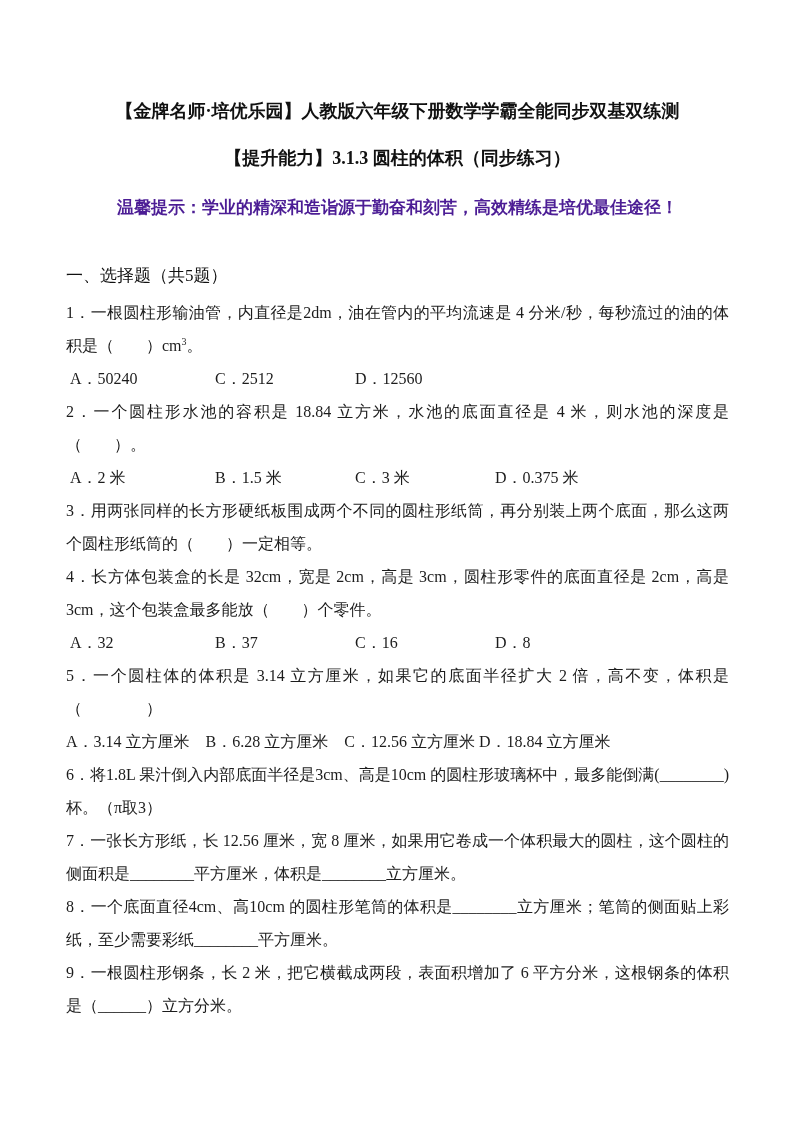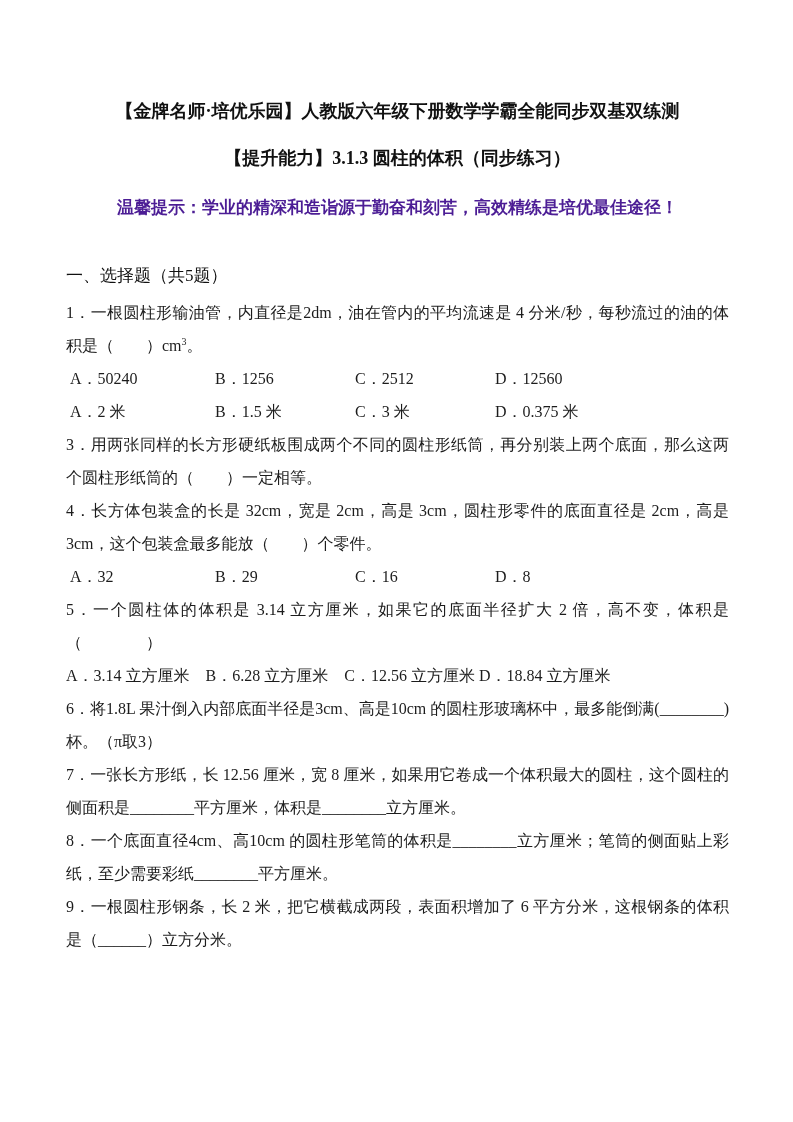--- a/index.html
+++ b/index.html
@@ -77,38 +77,38 @@
 
   <h1 class="doc-title">【金牌名师·培优乐园】人教版六年级下册数学学霸全能同步双基双练测</h1>
   <h2 class="doc-subtitle">【提升能力】3.1.3 圆柱的体积（同步练习）</h2>
   <p class="tip">温馨提示：学业的精深和造诣源于勤奋和刻苦，高效精练是培优最佳途径！</p>
 
   <h3 class="section-header">一、选择题（共5题）</h3>
 
   <p class="q-text"><span>1．一根圆柱形输油管，内直径是2dm，油在管内的平均流速是 4 分米/秒，每秒流过的油的体积是（　　）cm</span><sup>3</sup><span>。</span></p>
   <div class="options-grid">
     <span>A．50240</span>
-    <span>B．1256</span>
     <span>C．2512</span>
     <span>D．12560</span>
   </div>
 
+  <p class="q-text">2．一个圆柱形水池的容积是 18.84 立方米，水池的底面直径是 4 米，则水池的深度是（　　）。</p>
   <div class="options-grid">
     <span>A．2 米</span>
     <span>B．1.5 米</span>
     <span>C．3 米</span>
     <span>D．0.375 米</span>
   </div>
 
   <p class="q-text">3．用两张同样的长方形硬纸板围成两个不同的圆柱形纸筒，再分别装上两个底面，那么这两个圆柱形纸筒的（　　）一定相等。</p>
 
   <p class="q-text">4．长方体包装盒的长是 32cm，宽是 2cm，高是 3cm，圆柱形零件的底面直径是 2cm，高是 3cm，这个包装盒最多能放（　　）个零件。</p>
   <div class="options-grid">
     <span>A．32</span>
-    <span>B．29</span>
+    <span>B．37</span>
     <span>C．16</span>
     <span>D．8</span>
   </div>
 
   <p class="q-text">5．一个圆柱体的体积是 3.14 立方厘米，如果它的底面半径扩大 2 倍，高不变，体积是（　　　　）</p>
   <p class="options-line">A．3.14 立方厘米　B．6.28 立方厘米　C．12.56 立方厘米 D．18.84 立方厘米</p>
 
 
   <p class="q-text">6．将1.8L 果汁倒入内部底面半径是3cm、高是10cm 的圆柱形玻璃杯中，最多能倒满(________)杯。（π取3）</p>
   <p class="q-text">7．一张长方形纸，长 12.56 厘米，宽 8 厘米，如果用它卷成一个体积最大的圆柱，这个圆柱的侧面积是________平方厘米，体积是________立方厘米。</p>

